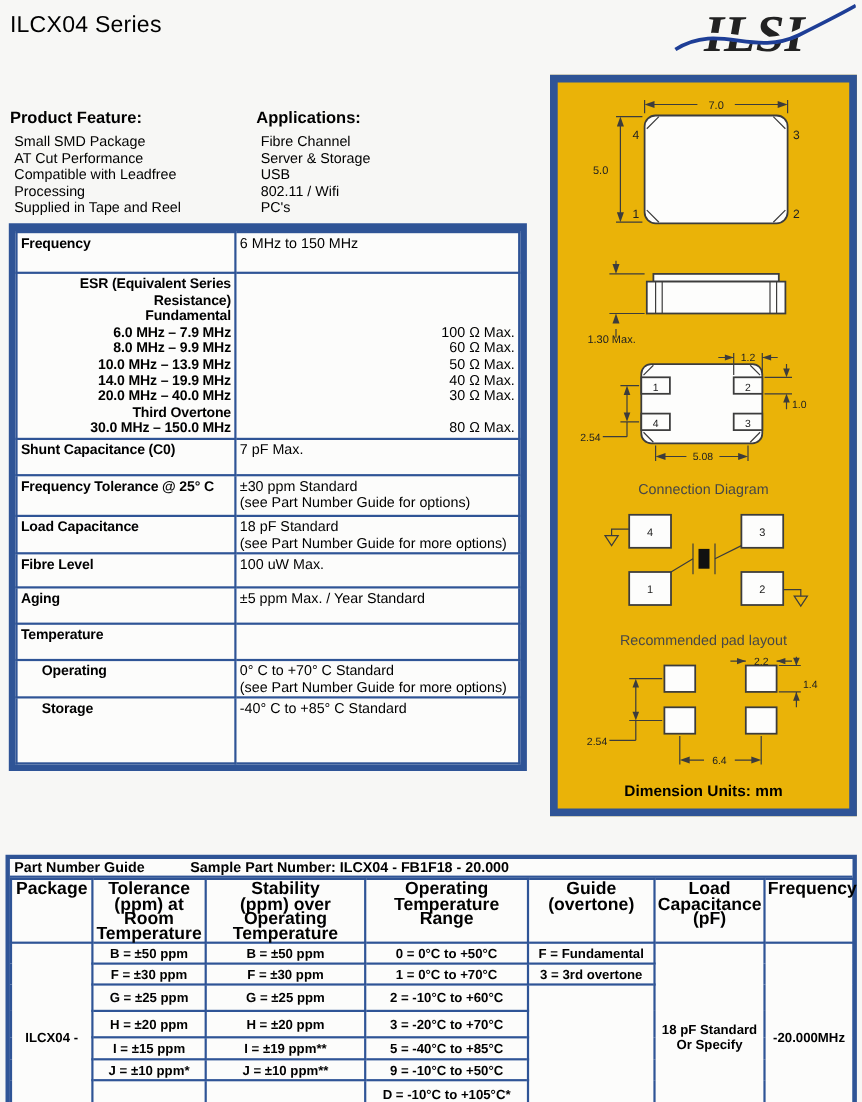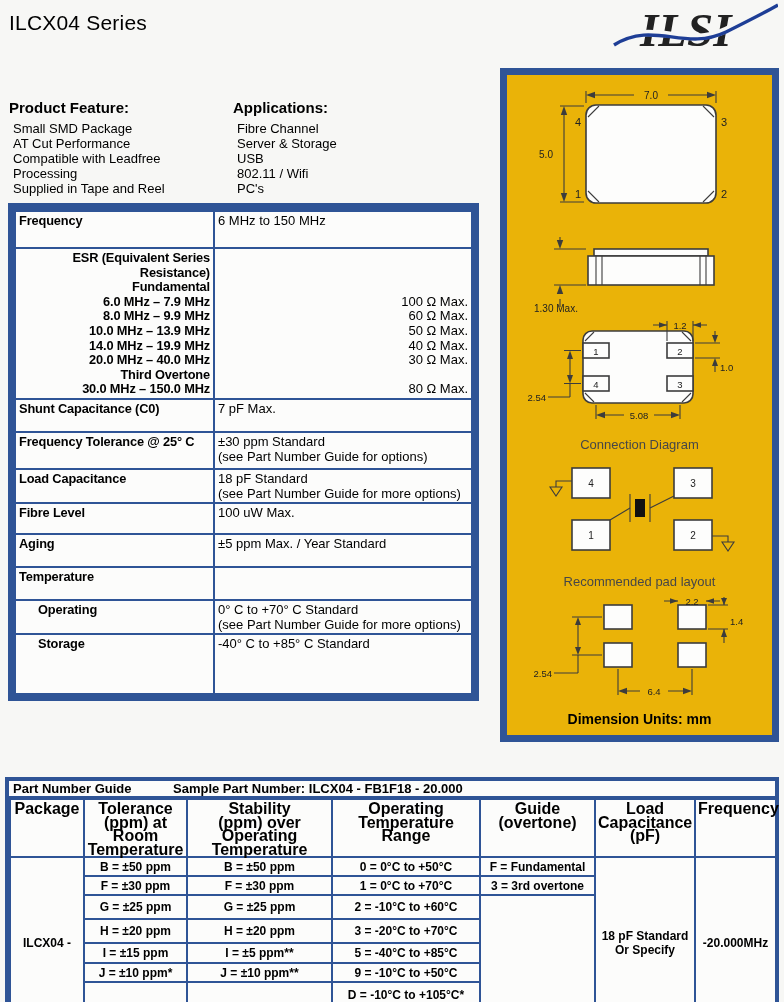--- a/index.html
+++ b/index.html
@@ -374,21 +374,21 @@
         <td>2 = -10°C to +60°C</td>
         <td rowspan="6"></td>
       </tr>
       <tr style="height:24px">
         <td>H = ±20 ppm</td>
         <td>H = ±20 ppm</td>
         <td>3 = -20°C to +70°C</td>
       </tr>
       <tr style="height:20px">
         <td>I = ±15 ppm</td>
-        <td>I = ±5 ppm**</td>
+        <td>I = ±19 ppm**</td>
         <td>5 = -40°C to +85°C</td>
       </tr>
       <tr style="height:19px">
         <td>J = ±10 ppm*</td>
         <td>J = ±10 ppm**</td>
         <td>9 = -10°C to +50°C</td>
       </tr>
       <tr style="height:25px">
         <td rowspan="2"></td>
         <td rowspan="2"></td>

